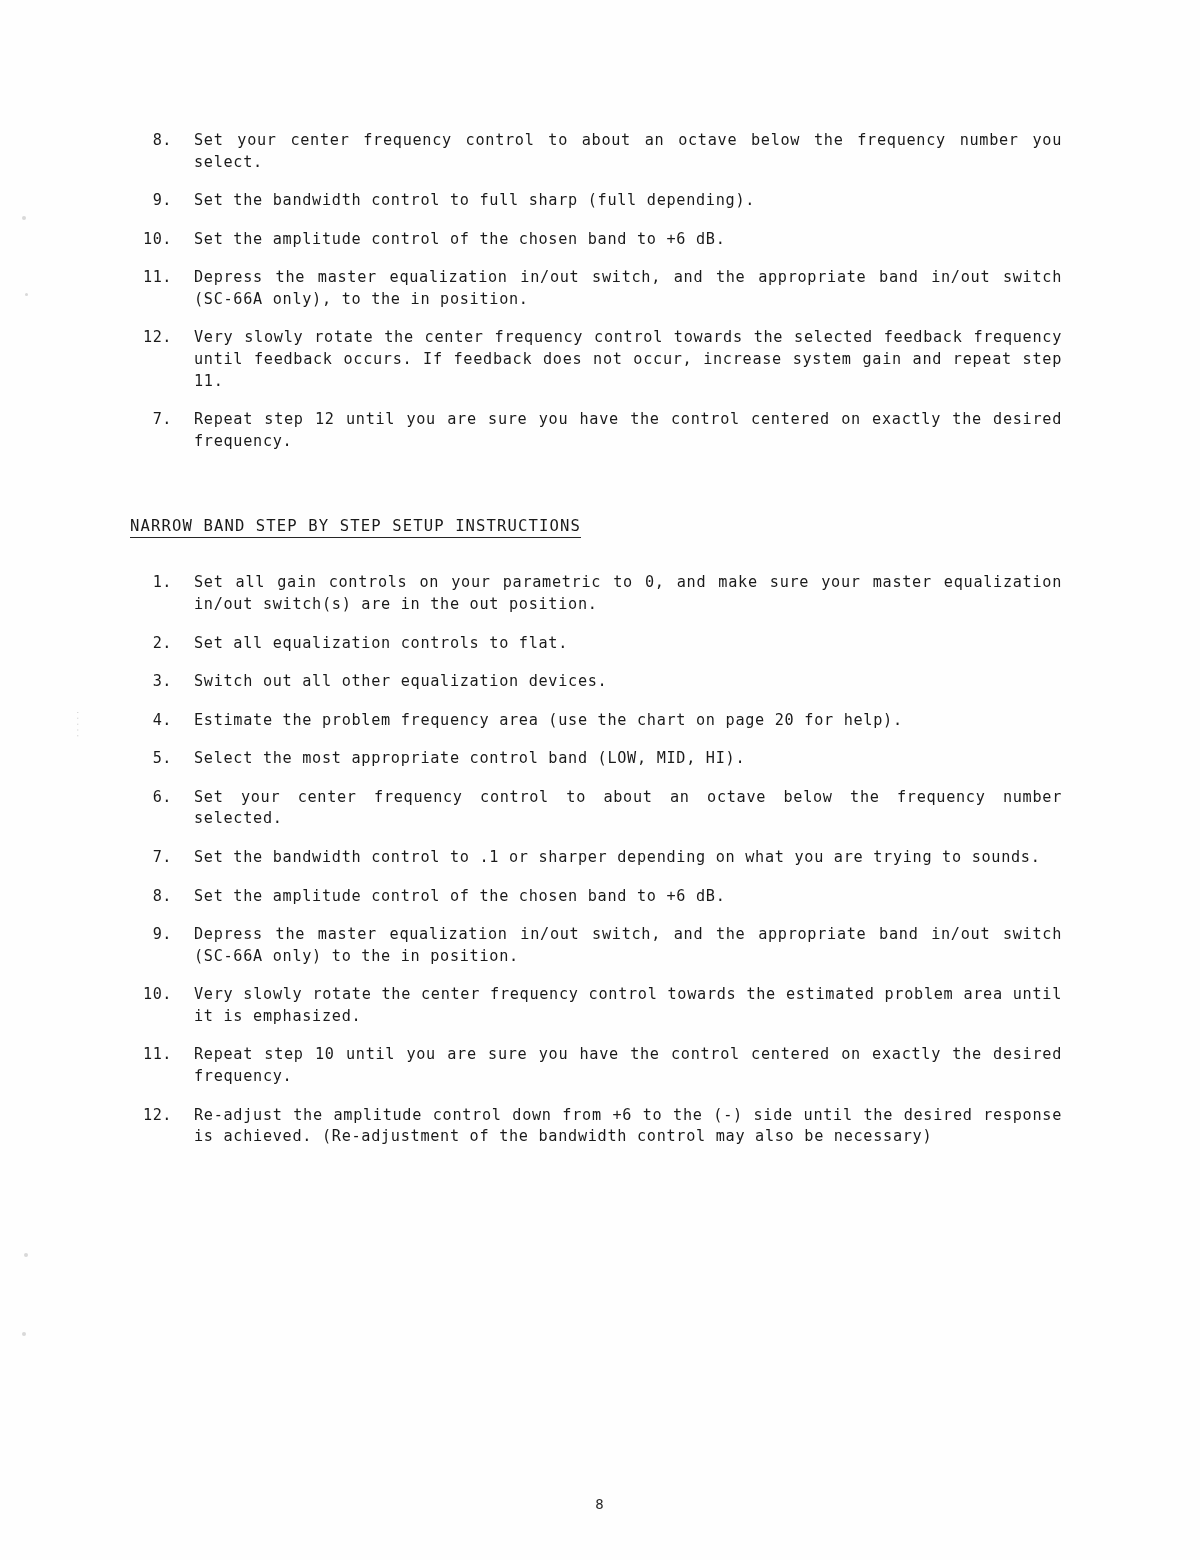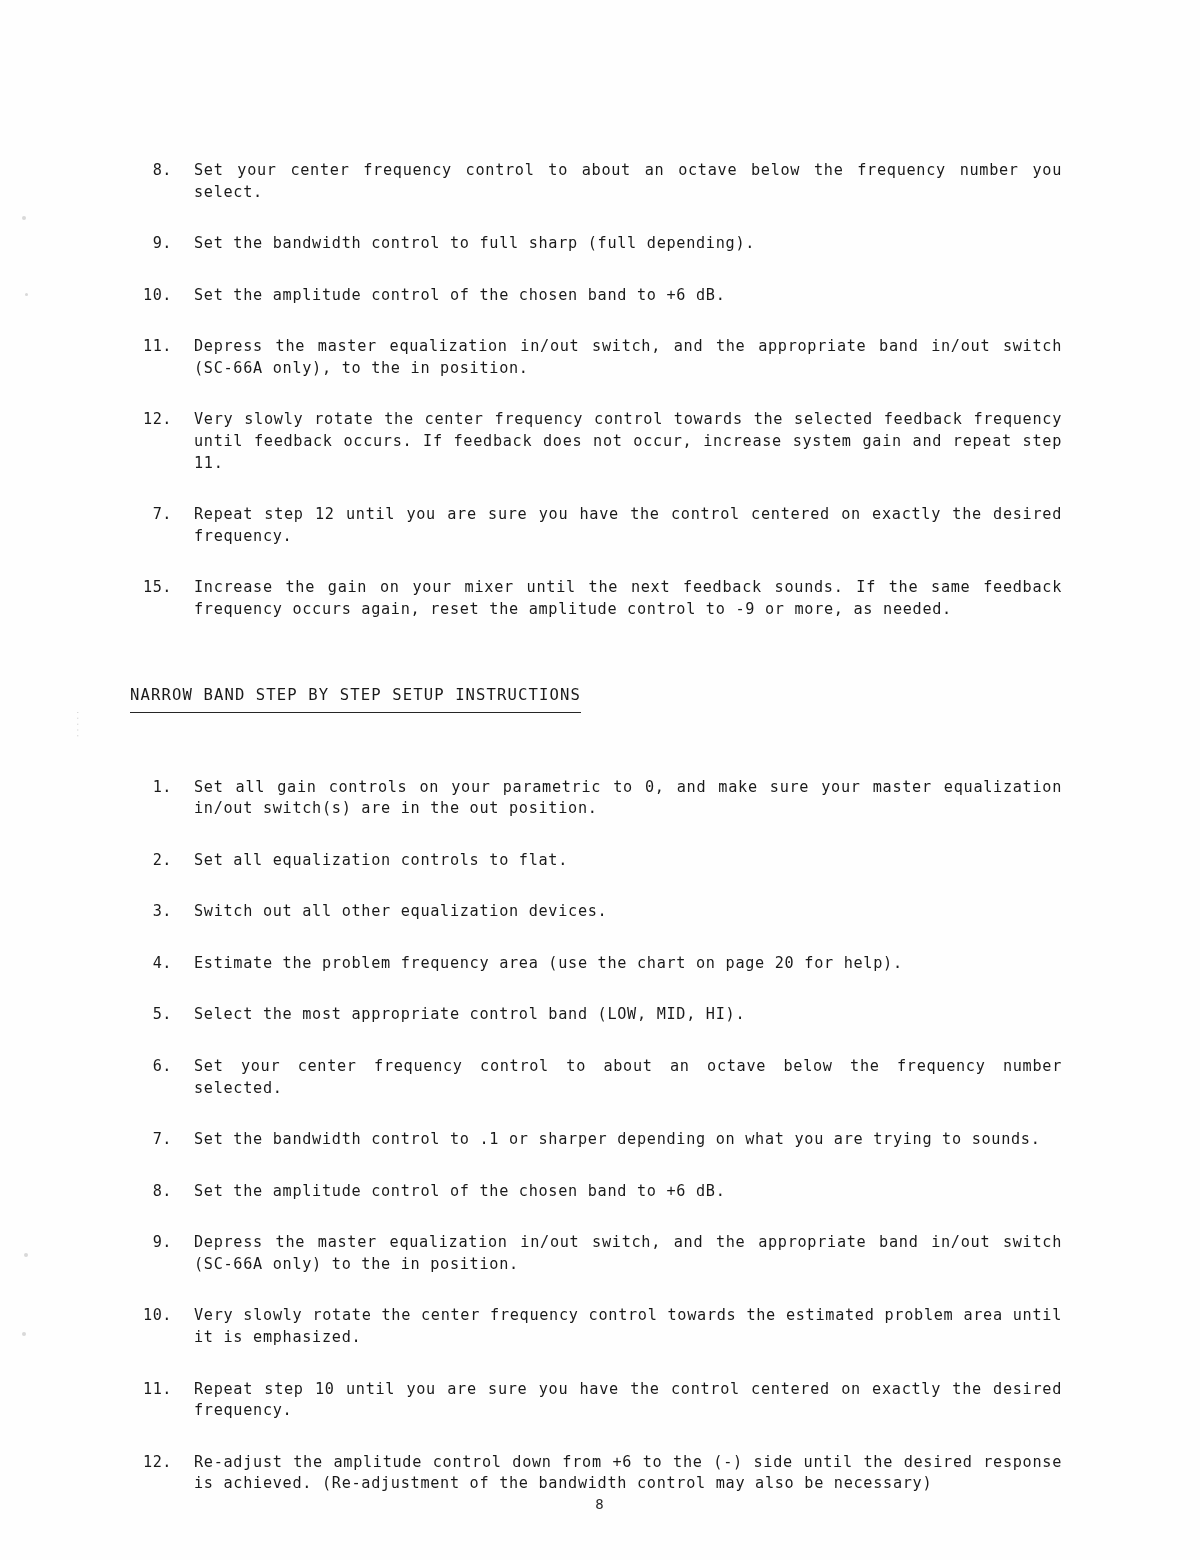--- a/index.html
+++ b/index.html
@@ -39,30 +39,29 @@
   ol.steps li .num {
     position: absolute;
     left: 0;
     top: 0;
     width: 40px;
     text-align: right;
     letter-spacing: 0.5px;
   }
   ol.steps li .txt {
     display: block;
-    margin-top: 30px;
   }
   .section-title {
     margin-top: 48px;
     margin-bottom: 34px;
     font-size: 15.6px;
     letter-spacing: 1.1px;
     display: inline-block;
     border-bottom: 1.5px solid #262626;
-    padding-bottom: 8px;
+    padding-bottom: 2px;
   }
   .section-wrap {
     margin-left: -2px;
   }
   .page-number {
     position: absolute;
     left: 0;
     right: 0;
     bottom: 48px;
     text-align: center;
@@ -121,24 +120,20 @@
         <span class="txt">Depress the master equalization in/out switch, and the appropriate band in/out switch (SC-66A only), to the in position.</span>
       </li>
       <li>
         <span class="num">12.</span>
         <span class="txt">Very slowly rotate the center frequency control towards the selected feedback frequency until feedback occurs.  If feedback does not occur, increase system gain and repeat step 11.</span>
       </li>
       <li>
         <span class="num">7.</span>
         <span class="txt">Repeat step 12 until you are sure you have the control centered on exactly the desired frequency.</span>
       </li>
-      <li>
-        <span class="num">15.</span>
-        <span class="txt">Increase the gain on your mixer until the next feedback sounds.  If the same feedback frequency occurs again, reset the amplitude control to -9 or more, as needed.</span>
-      </li>
     </ol>
 
     <div class="section-wrap">
       <div class="section-title">NARROW BAND STEP BY STEP SETUP INSTRUCTIONS</div>
     </div>
 
     <ol class="steps">
       <li>
         <span class="num">1.</span>
         <span class="txt">Set all gain controls on your parametric to 0, and make sure your master equalization in/out switch(s) are in the out position.</span>

